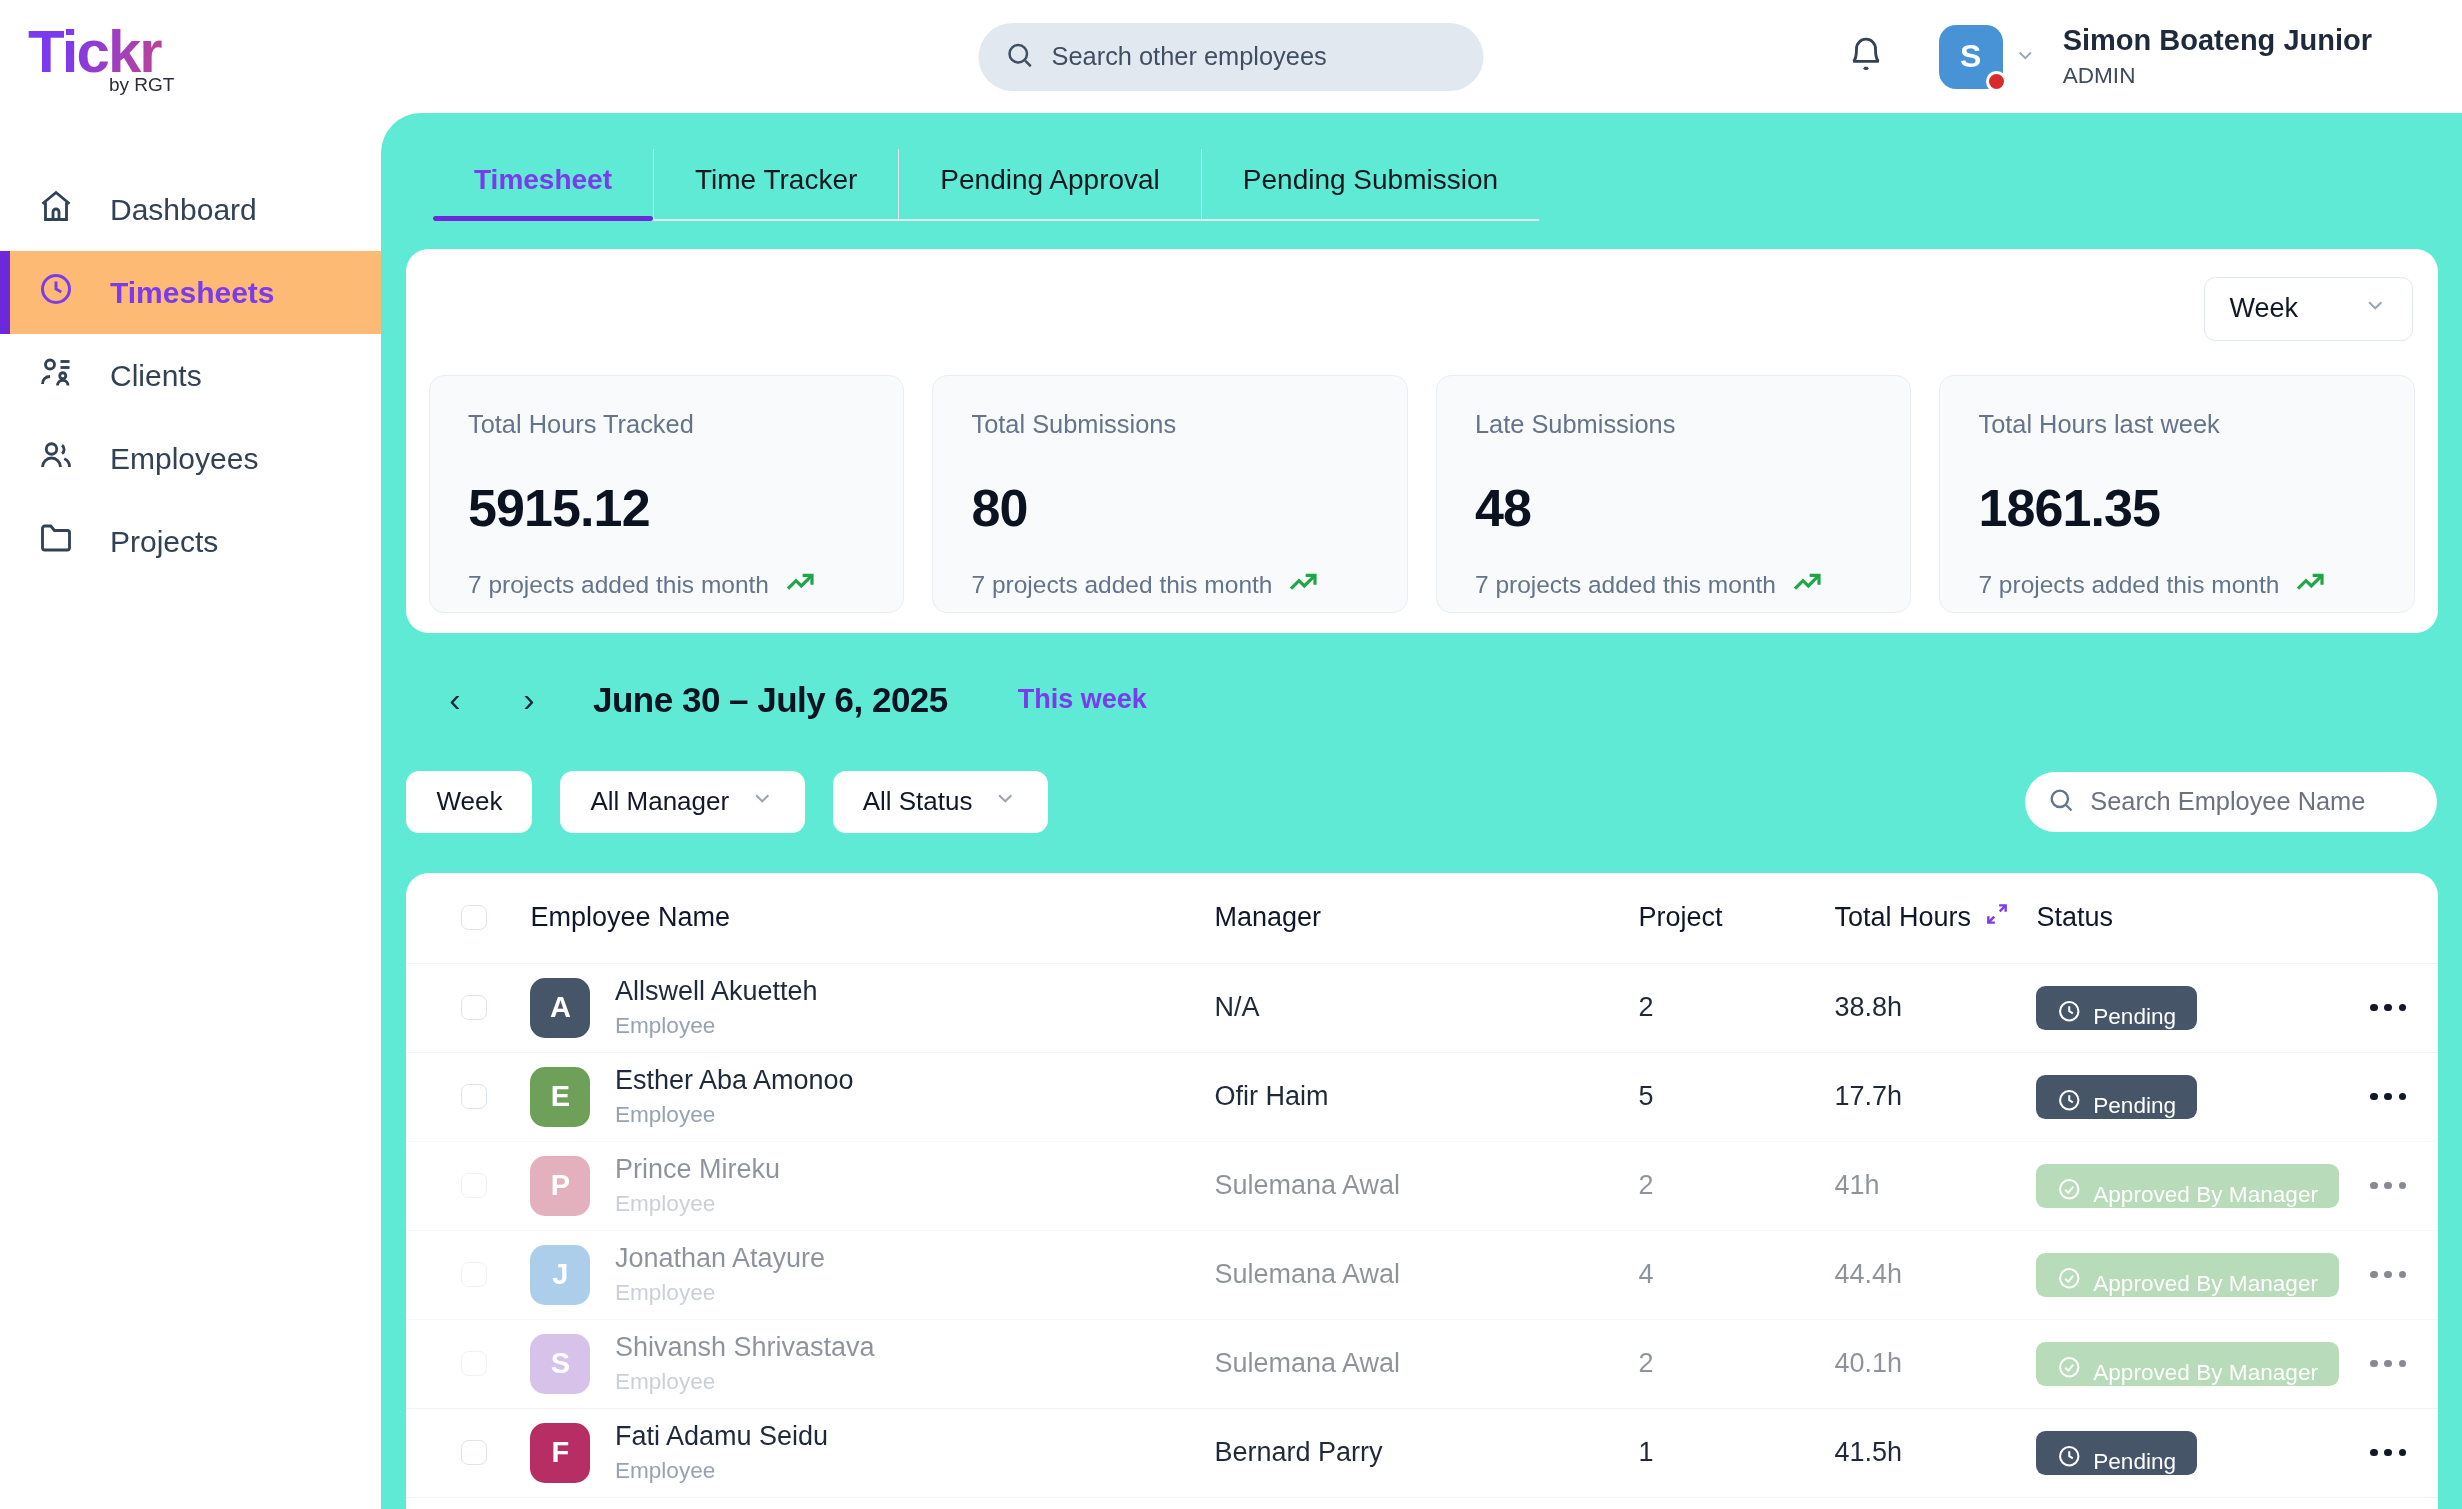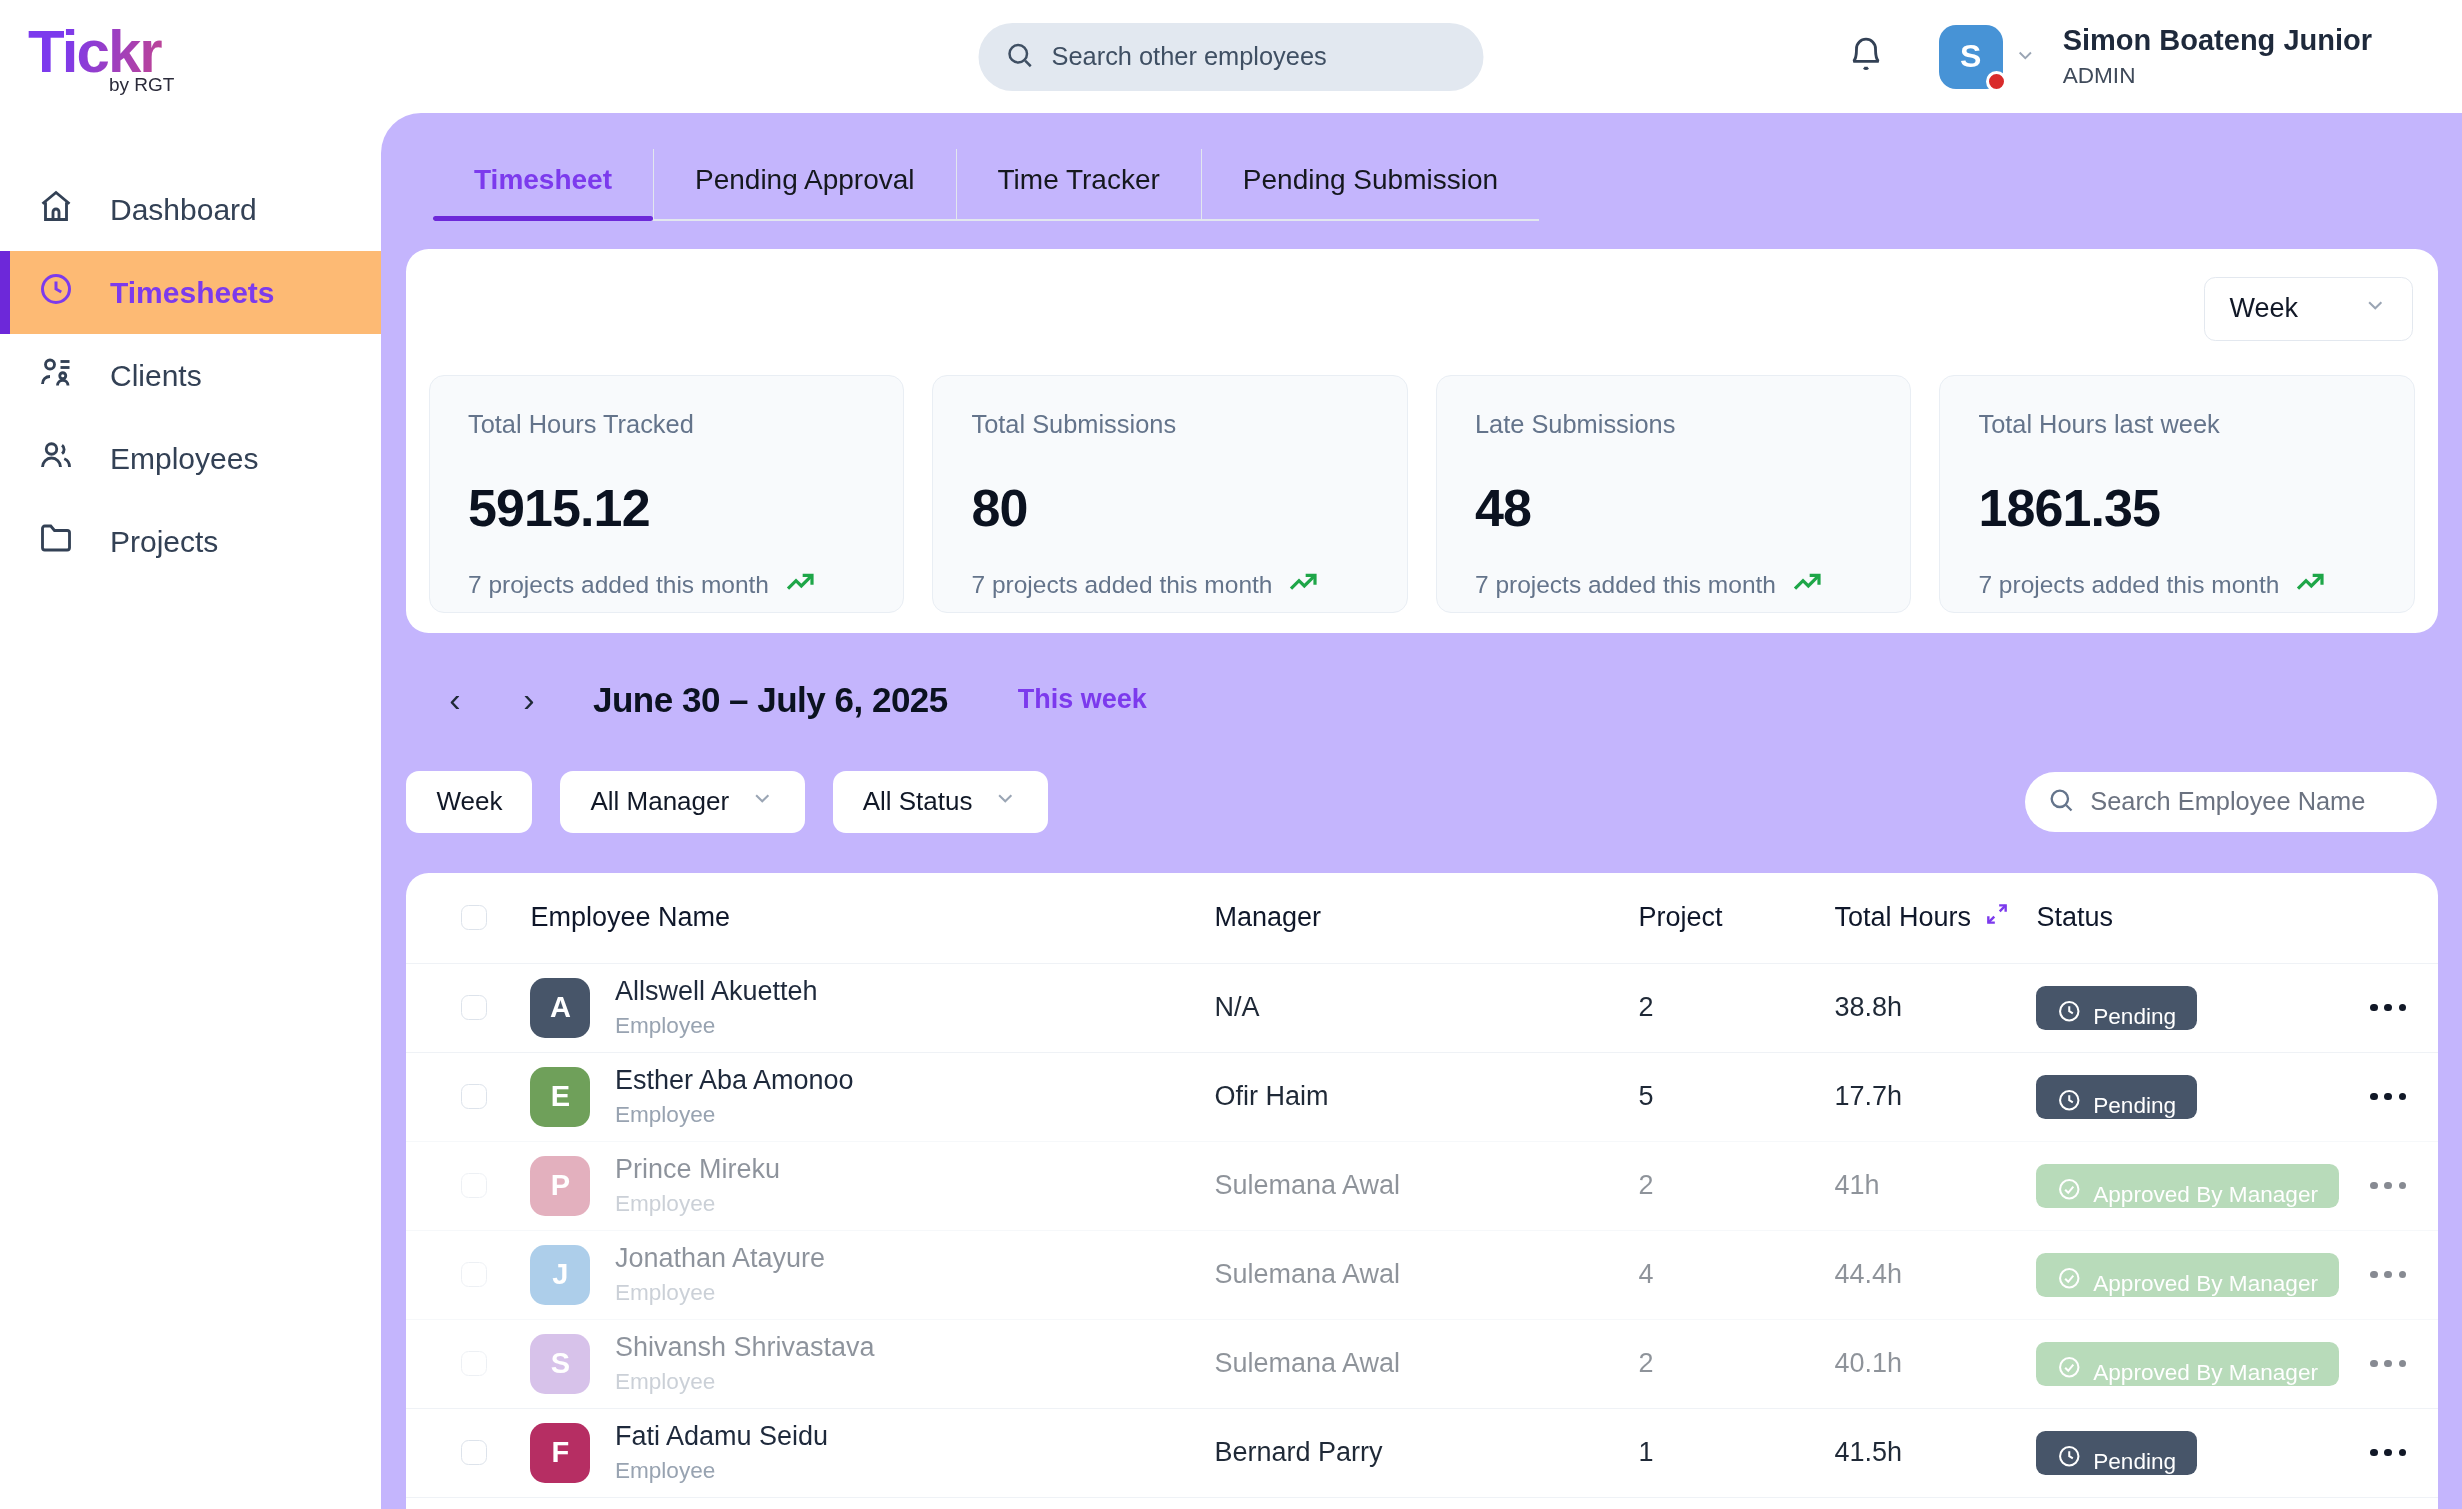--- a/index.html
+++ b/index.html
@@ -32,21 +32,21 @@
 
   
   .layout { display:flex; height:1397px;border-radius:26px; }
   .sidebar { width:381px; background:#fff; padding-top:55px; flex:0 0 auto; }
   .side-item { height:83px; display:flex; align-items:center; gap:36px; padding-left:38px;
                font-size:30px; color:#334155; cursor:pointer; position:relative; }
   .side-item svg { flex:0 0 auto; }
   .side-item.active { background:#fdba74; color:#7C3AED; font-weight:600; }
   .side-item.active::before { content:""; position:absolute; left:0; top:0; bottom:0; width:10.4px; background:#6D28D9; }
 
-  .main { flex:1; background:#c4b5fd; border-top-left-radius:40px; overflow:hidden; }
+  .main { flex:1; background:#5eead4; border-top-left-radius:40px; overflow:hidden; }
 
   
   .tabs { margin:36px 0 0 52px; display:inline-flex; border-bottom:2.8px solid #E2E7EE; position:relative; }
   .tab { padding:15px 41px 22.6px 41px; font-size:28px; color:#15181e; cursor:pointer; position:relative; }
   .tab + .tab { border-left:1.9px solid #E2E7EE; }
   .tab.active { color:#7C3AED; font-weight:600; }
   .tab.active::after { content:""; position:absolute; left:0; right:0; bottom:-2.8px; height:5.6px;
                        background:#6D28D9; border-radius:3.8px; }
 
   
@@ -199,22 +199,22 @@
       </span>
       <span>Projects</span>
     </div>
   </div>
 
   <div class="main">
 
     
     <div class="tabs">
       <div class="tab active">Timesheet</div>
+      <div class="tab">Time Tracker</div>
       <div class="tab">Pending Approval</div>
-      <div class="tab">Time Tracker</div>
       <div class="tab">Pending Submission</div>
     </div>
 
     
     <div class="panel-stats">
       <div class="week-select">
         <span>Week</span>
         <span>
           <svg width="24.5" height="24.5" viewBox="0 0 24 24" fill="none" stroke="#9AA5B4" stroke-width="2">
               <polyline points="6,9 12,15 18,9"></polyline>

